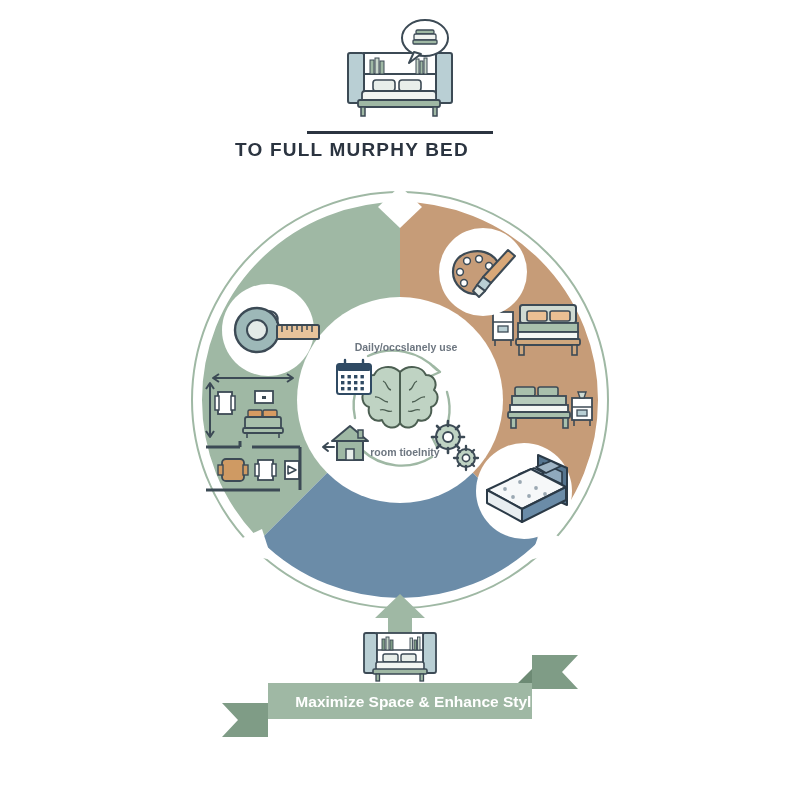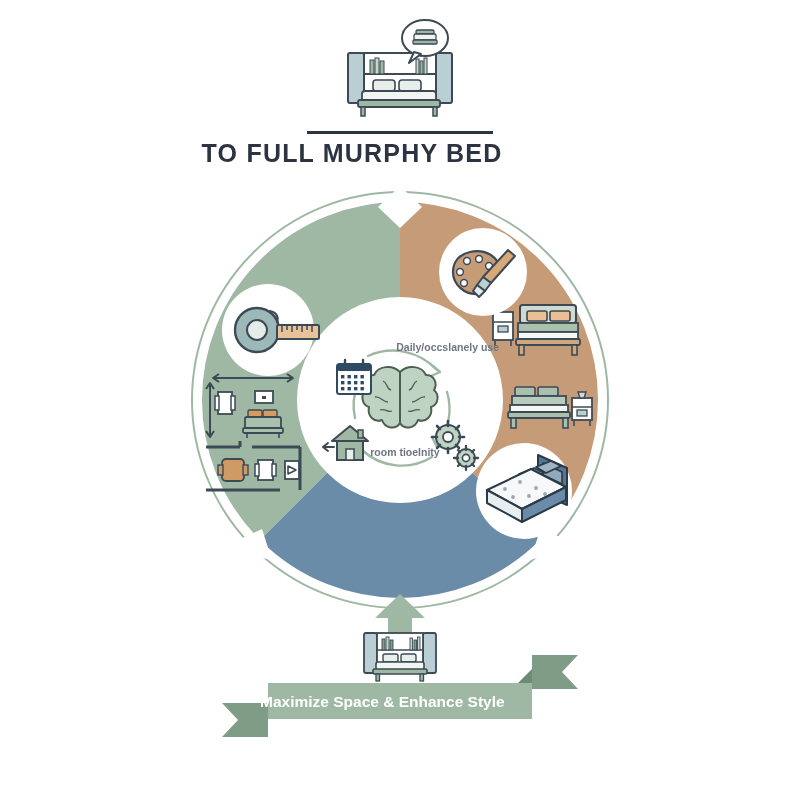--- a/index.html
+++ b/index.html
@@ -21,59 +21,58 @@
     height: 800px;
   }
   .page-title {
     position: absolute;
     left: 0;
     top: 139px;
     width: 704px;
     text-align: center;
     font-family: "Liberation Sans", sans-serif;
     font-weight: bold;
-    font-size: 25px;
+    font-size: 19px;
     letter-spacing: 1.2px;
     color: #2b3440;
     white-space: nowrap;
   }
   .title-rule {
     position: absolute;
     left: 307px;
     top: 131px;
     width: 186px;
     height: 3px;
     background: #2b3440;
   }
   .banner-text {
     position: absolute;
     left: 260px;
     top: 693px;
     width: 280px;
-    text-align: left;
+    text-align: right;
     font-family: "Liberation Sans", sans-serif;
     font-weight: bold;
     font-size: 15.5px;
     color: #ffffff;
     white-space: nowrap;
   }
   .ring-label {
     position: absolute;
     font-family: "Liberation Sans", sans-serif;
     font-size: 10.5px;
     font-weight: bold;
     color: #6d7680;
     white-space: nowrap;
     text-align: center;
   }
   .label-top {
-    left: 339px;
+    left: 326px;
     top: 341px;
     width: 160px;
-    text-align: right;
   }
   .label-bottom {
     left: 325px;
     top: 446px;
     width: 160px;
   }
 </style>
 </head>
 <body>
 

